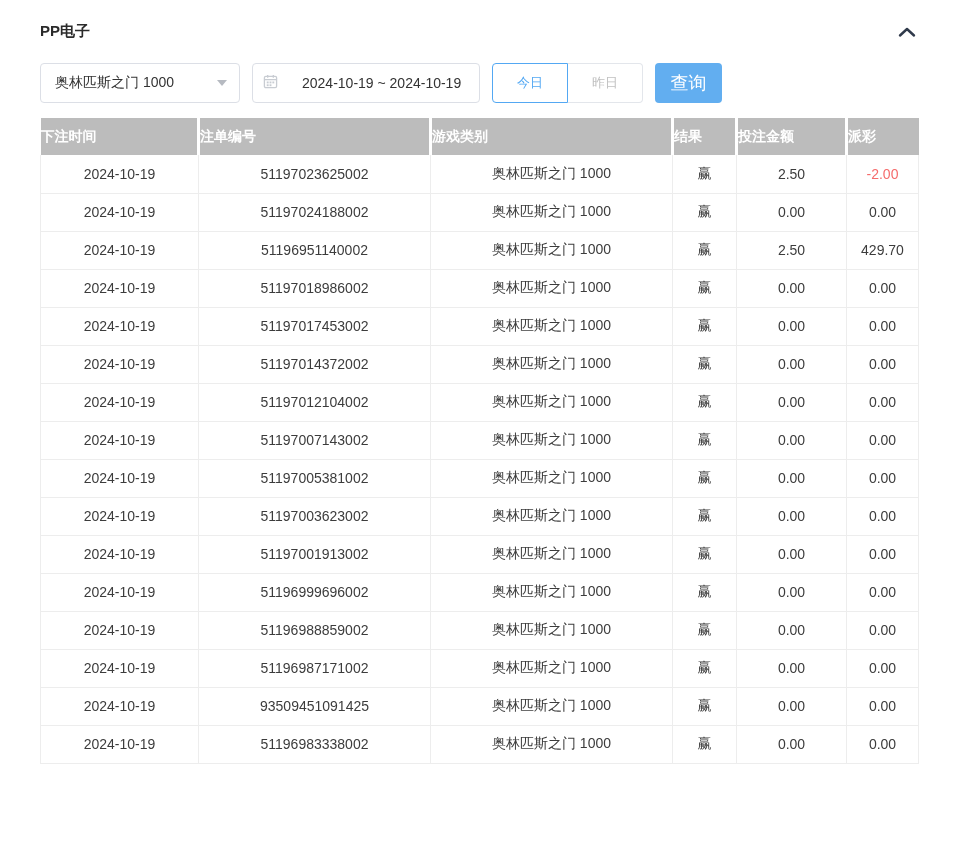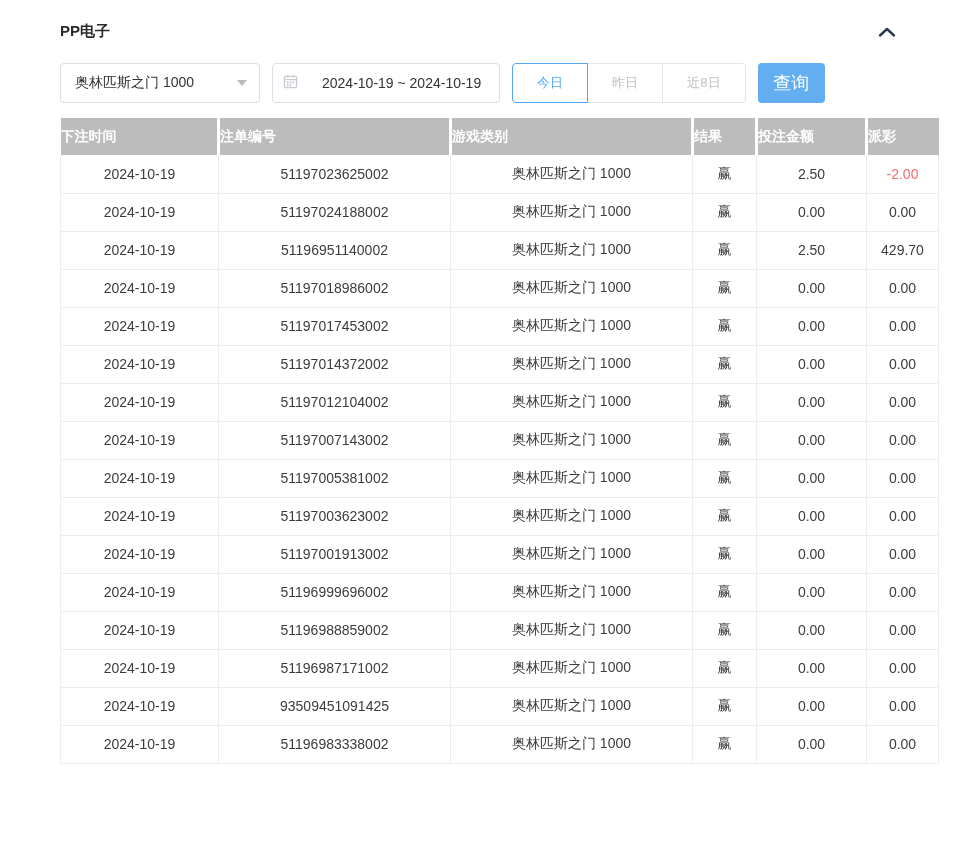--- a/index.html
+++ b/index.html
@@ -5,21 +5,21 @@
   :root{
     --accent:#62aef0;
     --active-border:#53a8f3;
     --negative:#f56c6c;
     --header-bg:#bcbcbc;
     --summary-header-bg:#efefef;
   }
   *{box-sizing:border-box;margin:0;padding:0;}
   html,body{width:958px;height:843px;overflow:hidden;background:#fff;
     font-family:"Liberation Sans","DejaVu Sans",sans-serif;color:#333;}
-  .page{padding:0 60px;width:958px;height:843px;overflow:hidden;}
+  .page{padding:0 40px;width:958px;height:843px;overflow:hidden;}
 
   
   .title-row{display:flex;align-items:center;justify-content:space-between;padding-top:22px;}
   .panel-title{font-size:15px;font-weight:bold;color:#2b2b2b;}
   .collapse-btn{background:none;border:none;cursor:pointer;line-height:0;padding:2px;}
 
   
   .controls{display:flex;align-items:center;margin-top:22px;height:40px;}
   .select-box{width:200px;height:40px;border:1px solid #dcdfe6;border-radius:4px;
     display:flex;align-items:center;justify-content:space-between;
@@ -94,21 +94,20 @@
             <rect x="4" y="11" width="2" height="2" fill="#c8ccd2"></rect>
             <rect x="7" y="11" width="2" height="2" fill="#c8ccd2"></rect>
           </svg>
       </span>
       <span class="date-text">2024-10-19 ~ 2024-10-19</span>
     </div>
 
     <div class="quick-group">
         <button class="qbtn active">今日</button>
         <button class="qbtn">昨日</button>
-        <button class="qbtn">近8日</button>
       </div>
 
     <button class="search-btn">查询</button>
   </div>
 
 
   <table class="bets">
     <colgroup>
         <col style="width:158px">
         <col style="width:232px">

